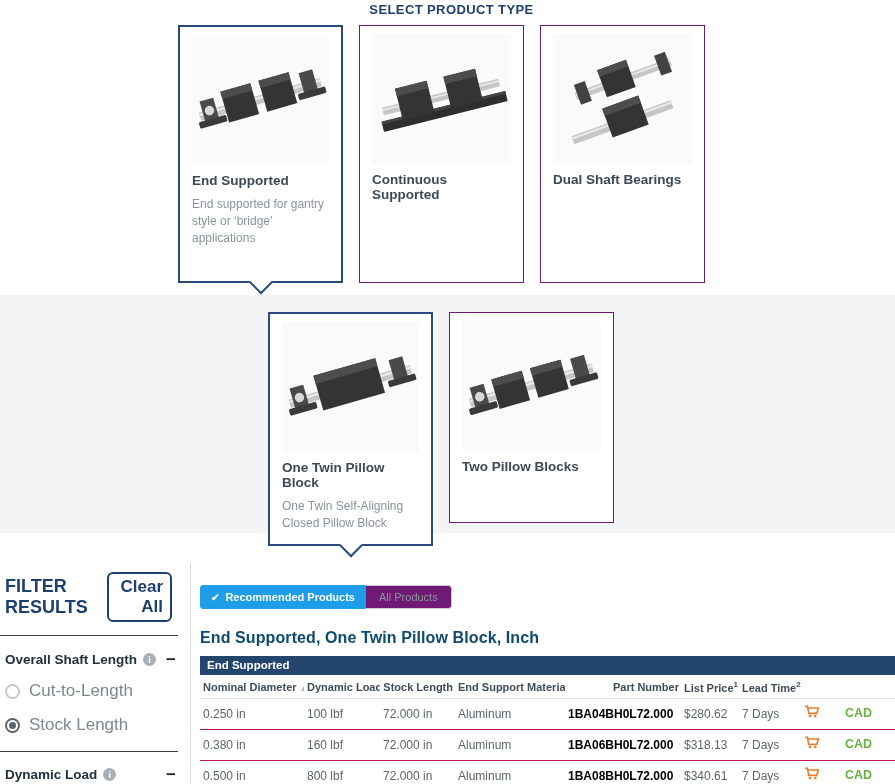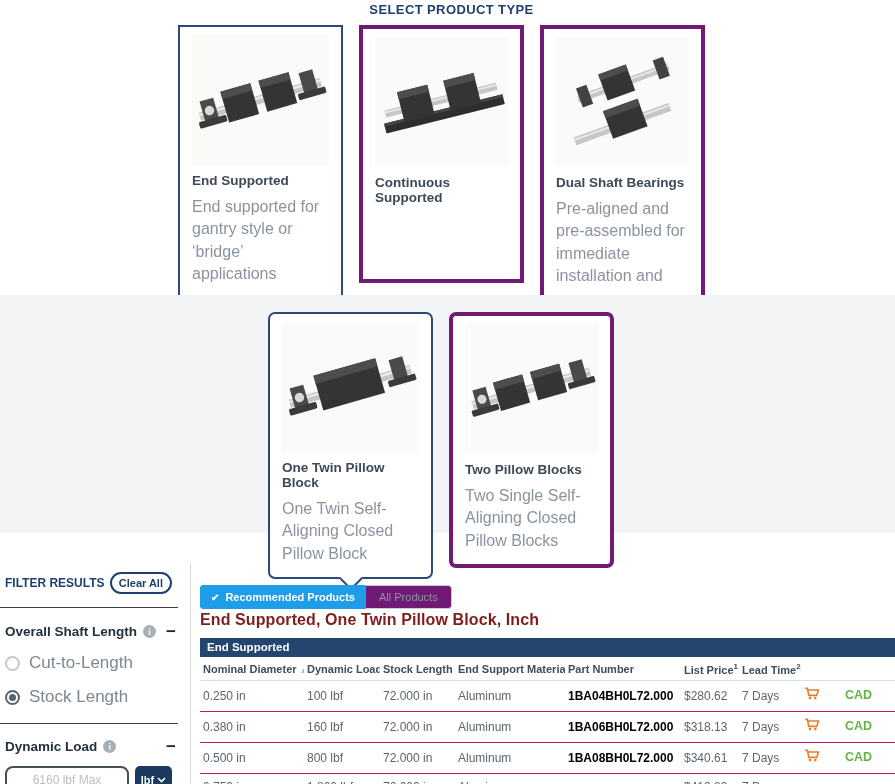--- a/index.html
+++ b/index.html
@@ -4,39 +4,39 @@
 <style>
   * { margin:0; padding:0; box-sizing:border-box; }
   html,body { width:895px; height:784px; }
   body { position:relative; overflow:hidden; background:#fff; font-family:"Liberation Sans",sans-serif; }
 
   .select-title { position:absolute; top:2px; left:8px; right:0; text-align:center;
     color:#1e4071; font-weight:bold; font-size:13px; letter-spacing:.4px; }
 
   .row1 { position:absolute; left:178px; top:25px; display:flex; gap:16px; align-items:flex-start; }
   .row2 { position:absolute; left:268px; top:312px; display:flex; gap:16px; align-items:flex-start; }
-  .card { position:relative; background:#fff; border:4px solid #701a75; width:165px; padding:8px 12px 12px; }
+  .card { position:relative; background:#fff; border:1px solid #701a75; width:165px; padding:8px 12px 12px; }
   .card.selected { border:2px solid #2a4a7b; }
   .row1 .card { min-height:258px; }
-  .row2 .card { min-height:211px;border-radius:7px; }
+  .row2 .card { min-height:211px; }
   .imgwrap { height:130px; display:flex; align-items:center; justify-content:center; background:#fafaf9; }
   .card h3 { font-size:13.5px; color:#3d4a56; margin-top:8px; font-weight:bold; }
-  .card p { font-size:16px; color:#8a949e; line-height:1.4; margin-top:8px; }
+  .card p { font-size:12px; color:#8a949e; line-height:1.4; margin-top:8px; }
   .notch { position:absolute; left:50%; bottom:-10px; width:17px; height:17px; background:#fff;
     transform:translateX(-50%) rotate(45deg); border-right:2px solid #2a4a7b; border-bottom:2px solid #2a4a7b; }
 
   .gray-band { position:absolute; left:0; top:295px; width:895px; height:238px; background:#f2f4f6; }
 
   .v-divider { position:absolute; left:190px; top:563px; bottom:0; width:1px; background:#d8dbde; }
 
   .sidebar { position:absolute; left:0; top:560px; width:190px; }
   .filter-head { display:flex; align-items:center; justify-content:space-between; padding:12px 18px 0 5px; }
-  .filter-title { color:#1e4071; font-weight:bold; font-size:12px; }
-  .clear-btn { border:2px solid #1e4071; color:#1e4071; border-radius:14px; font-size:11px;
-    font-weight:bold; padding:3px 7px; background:#fff; font-family:inherit; cursor:pointer; }
+  .filter-title { color:#1e4071; font-weight:bold; font-size:18px; }
+  .clear-btn { border:2px solid #1e4071; color:#1e4071; border-radius:6px; font-size:17px;
+    font-weight:bold; padding:3px 7px; background:#fff; font-family:inherit; cursor:pointer;text-align:right; }
   .hr-dark { border:0; border-top:1px solid #3a3f44; margin:13px 12px 0 0; }
   .fsec-head { display:flex; align-items:center; padding-right:14px; margin:16px 0 0 5px; }
   .fsec-label { font-size:13.5px; font-weight:bold; color:#24303c; }
   .info-icon { width:13px; height:13px; border-radius:50%; background:#a7b0b7; color:#fff; font-size:9px;
     font-weight:bold; display:inline-flex; align-items:center; justify-content:center; margin-left:6px;
     font-style:normal; }
   .collapse { margin-left:auto; font-size:17px; font-weight:bold; color:#1c2733; line-height:12px; }
   .radio-row { display:flex; align-items:center; margin:14px 0 0 5px; font-size:17px; color:#7e8891; cursor:pointer; }
   .radio { width:15px; height:15px; border-radius:50%; border:2px solid #c3c9ce; margin-right:9px; background:#fff; position:relative; }
   .radio.checked { border-color:#5a646d; }
@@ -49,25 +49,25 @@
     font-weight:bold; font-size:11px; display:flex; align-items:center; justify-content:center; gap:3px;
     font-family:inherit; cursor:pointer; }
 
   .main { position:absolute; left:200px; top:585px; width:695px; }
   .tabs { display:flex; }
   .tab-active { background:#1e9de9; border:1px solid #1e9de9; color:#fff; font-size:11px; font-weight:bold;
     padding:5px 10px; border-radius:3px 0 0 3px; display:flex; gap:6px; align-items:center; cursor:pointer; }
   .tab-check { font-size:10px; }
   .tab-inactive { background:#701a75; color:#8b959e; font-size:11px; padding:5px 13px; border:1px solid #c9ced3;
     border-left:none; border-radius:0 4px 4px 0; display:flex; align-items:flex-end; cursor:pointer; }
-  .results-title { font-size:16px; font-weight:bold; color:#7f1d1d; margin-top:2px; letter-spacing:.1px; }
+  .results-title { font-size:16px; font-weight:bold; color:#0c4a6e; margin-top:20px; letter-spacing:.1px; }
   .band { margin-top:9px; background:#24466e; color:#fff; font-size:11.5px; font-weight:bold;
     padding:3px 0 3px 7px; line-height:13px; }
   table { width:100%; border-collapse:collapse; table-layout:fixed; }
-  th { font-size:11px; font-weight:bold; color:#404c58; text-align:left; padding:5px 2px 4px 3px;
+  th { font-size:11px; font-weight:bold; color:#404c58; text-align:right; padding:5px 2px 4px 3px;
     border-bottom:1px solid #d9e0e6; white-space:nowrap; overflow:hidden; }
   th sup { font-size:8px; }
   .sort-icon { color:#b6bec5; font-size:8px; margin-left:3px; }
   td { font-size:12px; color:#5b656e; padding:6px 2px 5px 3px; border-bottom:1px solid #be185d;
     white-space:nowrap; overflow:hidden; }
   .pn { color:#000000; font-weight:bold; }
   .icons-cell { text-align:right; padding-right:14px; }
   .icon-group { display:inline-flex; align-items:center; gap:24px; }
   .cad { color:#67b346; font-weight:bold; font-size:12.5px; cursor:pointer; }
   .icon-btn { display:inline-flex; cursor:pointer; }
@@ -132,21 +132,20 @@
         </g>
         <g transform="rotate(-20 72 88)">
           <rect x="18" y="82" width="110" height="9" fill="#c6c6c6"></rect>
           <rect x="18" y="83.5" width="110" height="2.2" fill="#e9e9e9"></rect>
           <rect x="58" y="66" width="40" height="32" fill="#343434"></rect>
           <rect x="58" y="66" width="40" height="8" fill="#4d4d4d"></rect>
         </g>
       </svg>
     </div>
     <h3>Dual Shaft Bearings</h3>
-    <p>Pre-aligned and pre-assembled for immediate installation and use.</p>
   </div>
 </div>
 
 <div class="gray-band"></div>
 
 <div class="row2">
   <div class="card selected">
     <div class="imgwrap">
       <svg width="145" height="124" viewBox="0 0 145 124">
         <g transform="rotate(-16 72 62)">
@@ -179,21 +178,20 @@
           <rect x="119" y="46" width="15" height="23" fill="#4a4a4a"></rect>
           <rect x="112" y="67" width="30" height="7" rx="1.5" fill="#3a3a3a"></rect>
           <rect x="34" y="44" width="33" height="32" fill="#343434"></rect>
           <rect x="34" y="44" width="33" height="8" fill="#4d4d4d"></rect>
           <rect x="76" y="44" width="33" height="32" fill="#343434"></rect>
           <rect x="76" y="44" width="33" height="8" fill="#4d4d4d"></rect>
         </g>
       </svg>
     </div>
     <h3>Two Pillow Blocks</h3>
-    <p>Two Single Self-Aligning Closed Pillow Blocks</p>
   </div>
 </div>
 
 <div class="v-divider"></div>
 
 <div class="sidebar">
   <div class="filter-head">
     <span class="filter-title">FILTER RESULTS</span>
     <button class="clear-btn">Clear All</button>
   </div>

